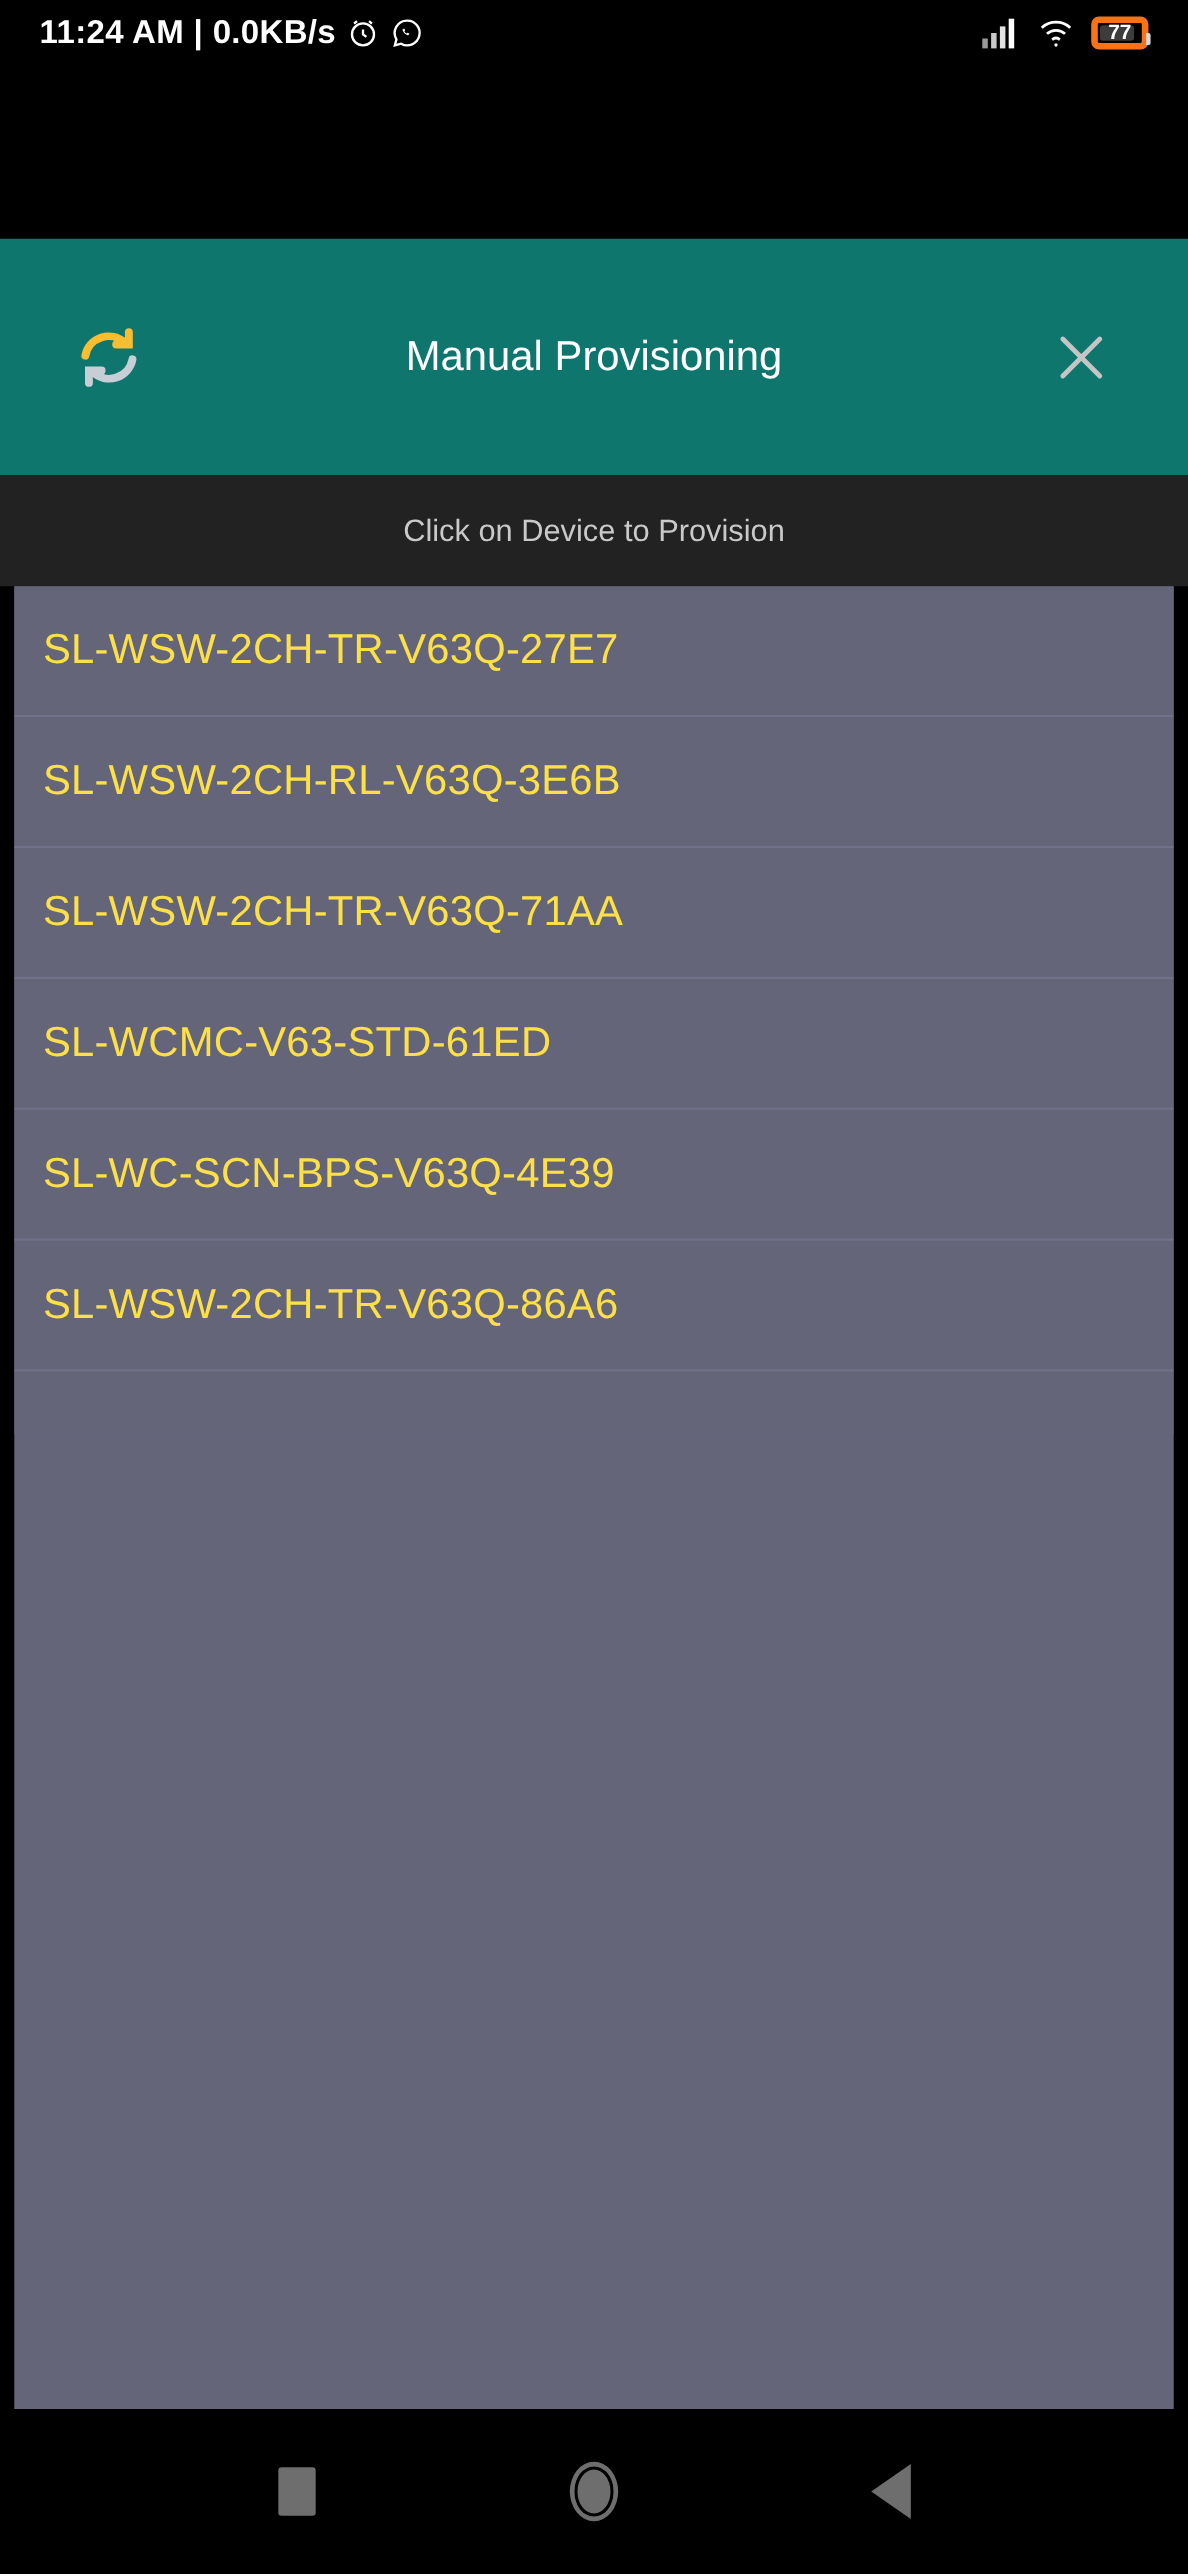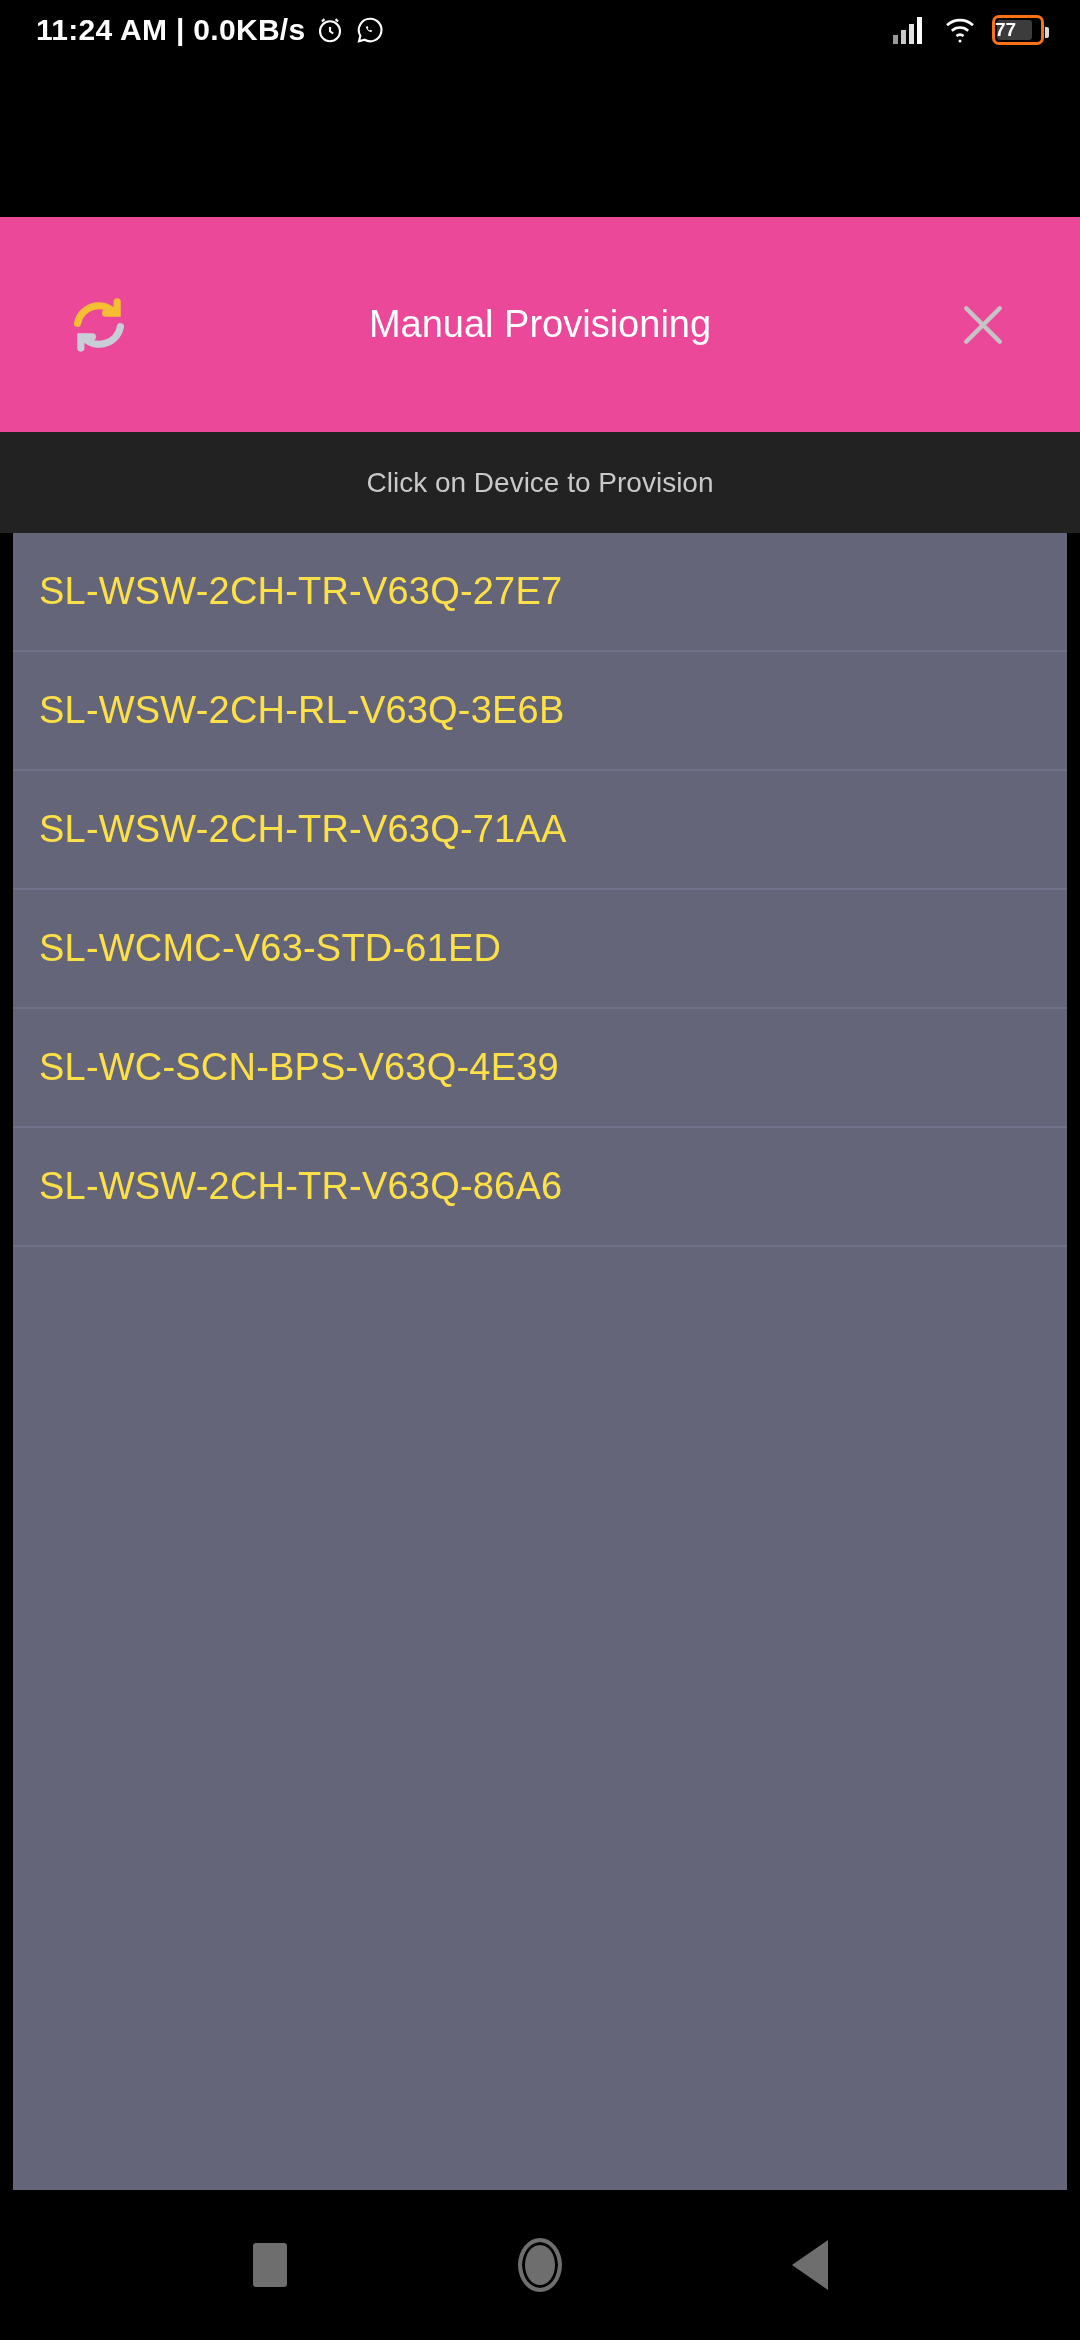--- a/index.html
+++ b/index.html
@@ -27,22 +27,22 @@
   .sb-clock {
     color:#ffffff; font-size:30px; font-weight:bold;
     letter-spacing:0.3px; white-space:nowrap;
   }
   .sb-icon { display:flex; align-items:center; }
   .sb-right {
     margin-left:auto; display:flex; align-items:center; gap:14px;
   }
   .batt {
     position:relative; width:52px; height:30px;
-    border:3px solid #f97316; border-radius:7px;
-    display:flex; align-items:center; 
+    border:6px solid #f97316; border-radius:7px;
+    display:flex; align-items:center; justify-content:center;
   }
   .batt:after {
     content:""; position:absolute; right:-8px; top:9px;
     width:4px; height:11px; background:#d8d8d8; border-radius:0 2px 2px 0;
   }
   .batt-fill {
     position:absolute; left:2px; top:2px; bottom:2px;
     width:77%; background:#3c3c3c; border-radius:3px;
   }
   .batt-txt {
@@ -59,21 +59,21 @@
   }
   .app-title {
     color:#ffffff; font-size:42px; font-weight:bold;
     letter-spacing:0.2px;
   }
 
   
   .subheader {
     position:absolute; top:217px; left:0;
     width:1080px; height:215px;
-    background:#ec4899;
+    background:#0f766e;
     display:flex; align-items:center;
   }
   .refresh-btn {
     position:absolute; left:62px; top:50%;
     transform:translateY(-50%);
     width:74px; height:74px;
     display:flex; align-items:center; justify-content:center;
   }
   .sub-title {
     width:100%; text-align:center;

